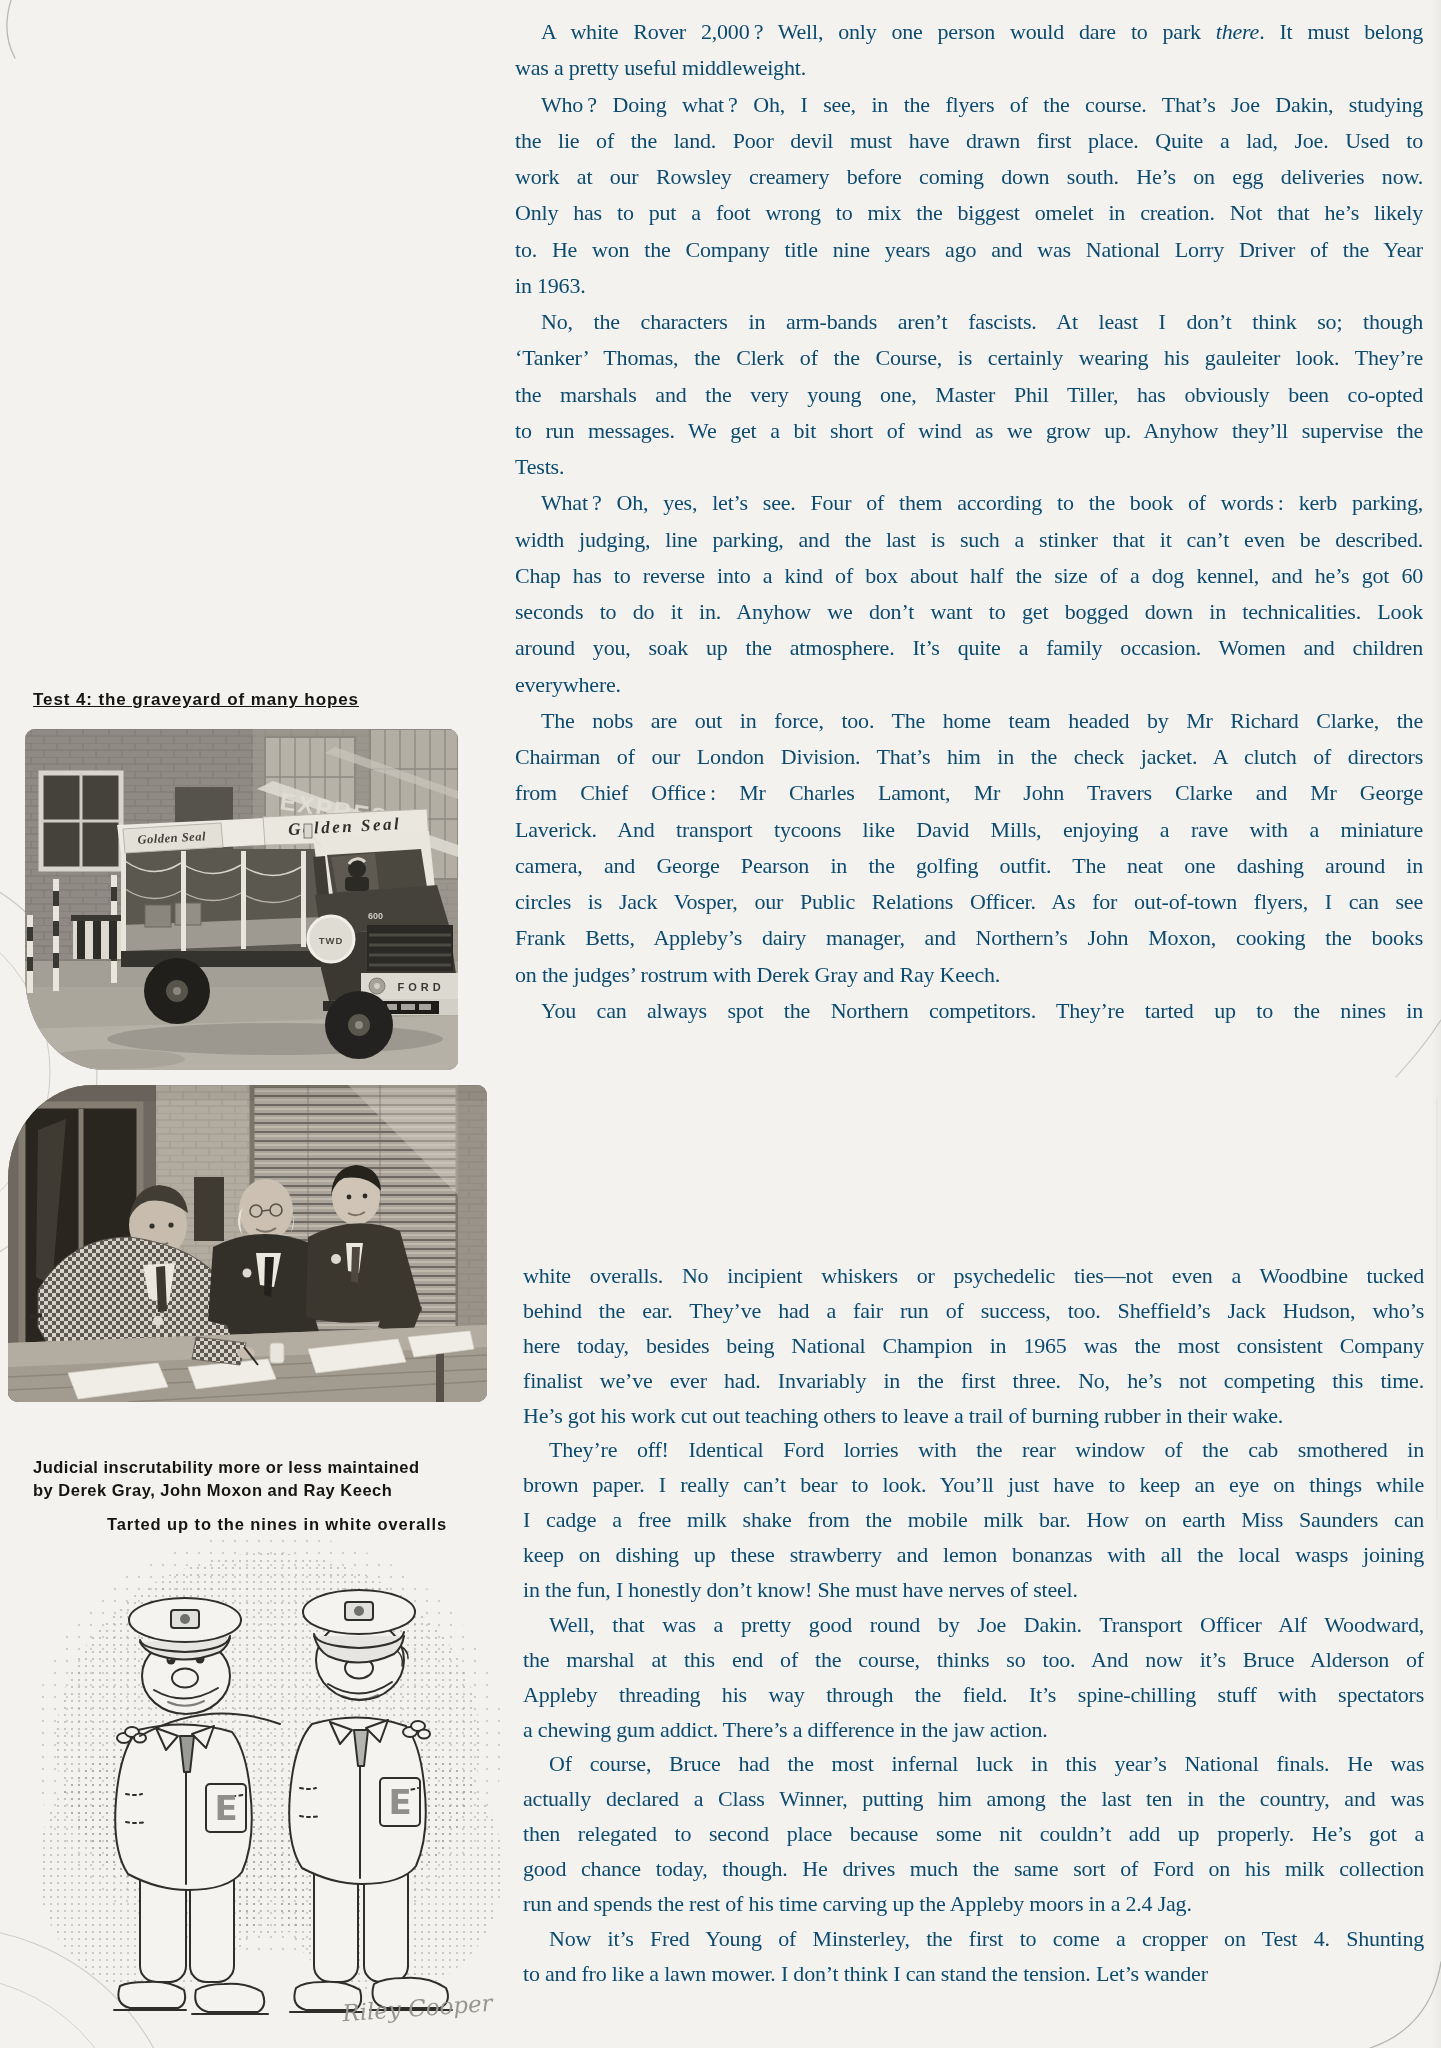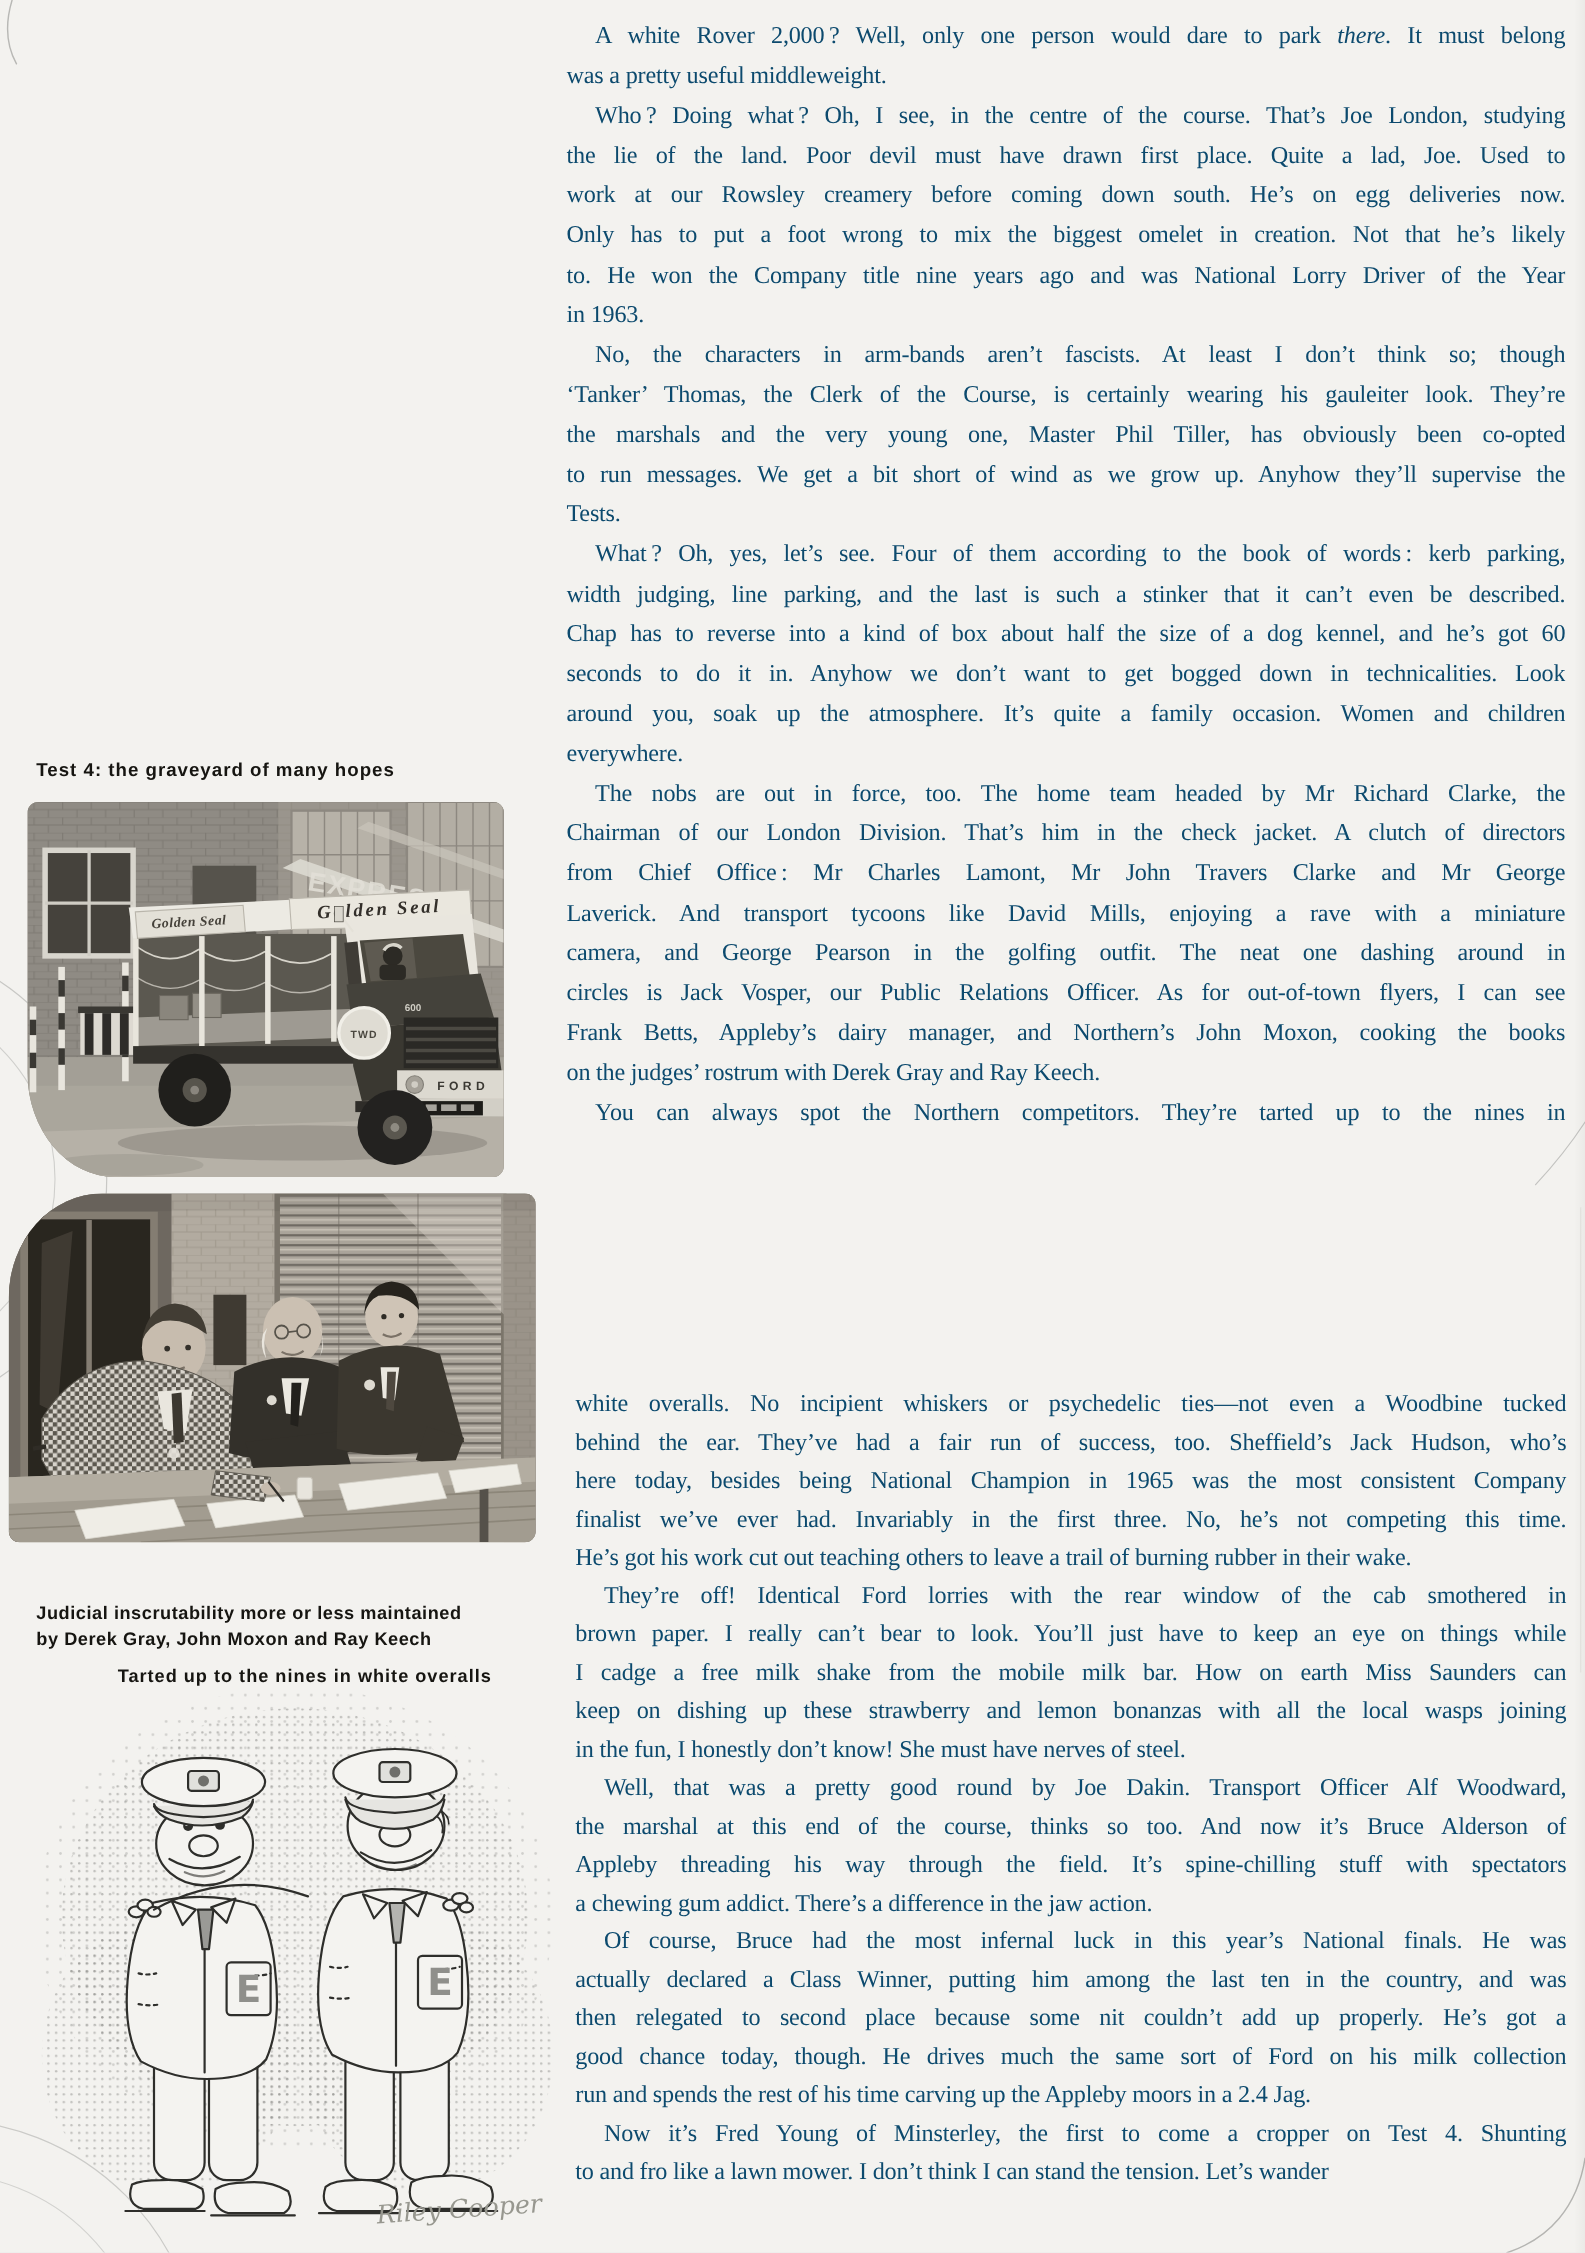--- a/index.html
+++ b/index.html
@@ -14,21 +14,21 @@
   .lower{left:523px;top:1259px;width:901px;line-height:34.9px;}
   .tl{text-align:justify;text-align-last:justify;overflow:hidden;}
   .upper .tl{height:36.25px;}
   .lower .tl{height:34.9px;}
   .tl.end{text-align-last:left;}
   .tl.ind{text-indent:26px;}
   .it{font-style:italic;}
   
   .cap{position:absolute;font-family:"Liberation Sans","DejaVu Sans",sans-serif;
        font-weight:700;color:#161511;}
-  .cap-test4{left:33px;top:690px;font-size:17px;letter-spacing:0.9px;}
+  .cap-test4{left:33px;top:690px;font-size:17px;letter-spacing:0.9px;text-decoration:underline;}
   .cap-judges{left:33px;top:1456px;font-size:16.5px;letter-spacing:0.5px;line-height:22.5px;}
   .cap-tarted{left:107px;top:1503px;font-size:16.5px;letter-spacing:0.9px;margin-top:12px;}
   
   .photo{position:absolute;overflow:hidden;background:#9a968d;}
   .photo-truck{left:25px;top:729px;width:433px;height:341px;
        border-radius:10px 10px 10px 80px / 10px 10px 10px 95px;}
   .photo-judges{left:8px;top:1085px;width:479px;height:317px;
        border-radius:85px 10px 10px 10px / 95px 10px 10px 10px;}
   .cartoon{position:absolute;left:28px;top:1538px;width:480px;height:500px;}
   svg{display:block;}
@@ -349,21 +349,21 @@
           <path d="M112,198 Q180,160 252,186" fill="none" stroke-width="2"></path>
         </g>
       </g>
       <text x="390" y="478" font-family="DejaVu Serif, serif" font-style="italic" font-size="23" text-anchor="middle" fill="#97978f" transform="rotate(-4 390 478)">Riley Cooper</text>
     </svg>
   </div>
 
   <div class="textcol upper">
       <div class="tl ind"><span>A white Rover 2,000 ? Well, only one person would dare to park </span><span class="it">there</span><span>. It must belong</span></div>
       <div class="tl end">was a pretty useful middleweight.</div>
-      <div class="tl ind">Who ? Doing what ? Oh, I see, in the centre of the course. That’s Joe London, studying</div>
+      <div class="tl ind">Who ? Doing what ? Oh, I see, in the flyers of the course. That’s Joe Dakin, studying</div>
       <div class="tl">the lie of the land. Poor devil must have drawn first place. Quite a lad, Joe. Used to</div>
       <div class="tl">work at our Rowsley creamery before coming down south. He’s on egg deliveries now.</div>
       <div class="tl">Only has to put a foot wrong to mix the biggest omelet in creation. Not that he’s likely</div>
       <div class="tl">to. He won the Company title nine years ago and was National Lorry Driver of the Year</div>
       <div class="tl end">in 1963.</div>
       <div class="tl ind">No, the characters in arm-bands aren’t fascists. At least I don’t think so; though</div>
       <div class="tl">‘Tanker’ Thomas, the Clerk of the Course, is certainly wearing his gauleiter look. They’re</div>
       <div class="tl">the marshals and the very young one, Master Phil Tiller, has obviously been co-opted</div>
       <div class="tl">to run messages. We get a bit short of wind as we grow up. Anyhow they’ll supervise the</div>
       <div class="tl end">Tests.</div>

